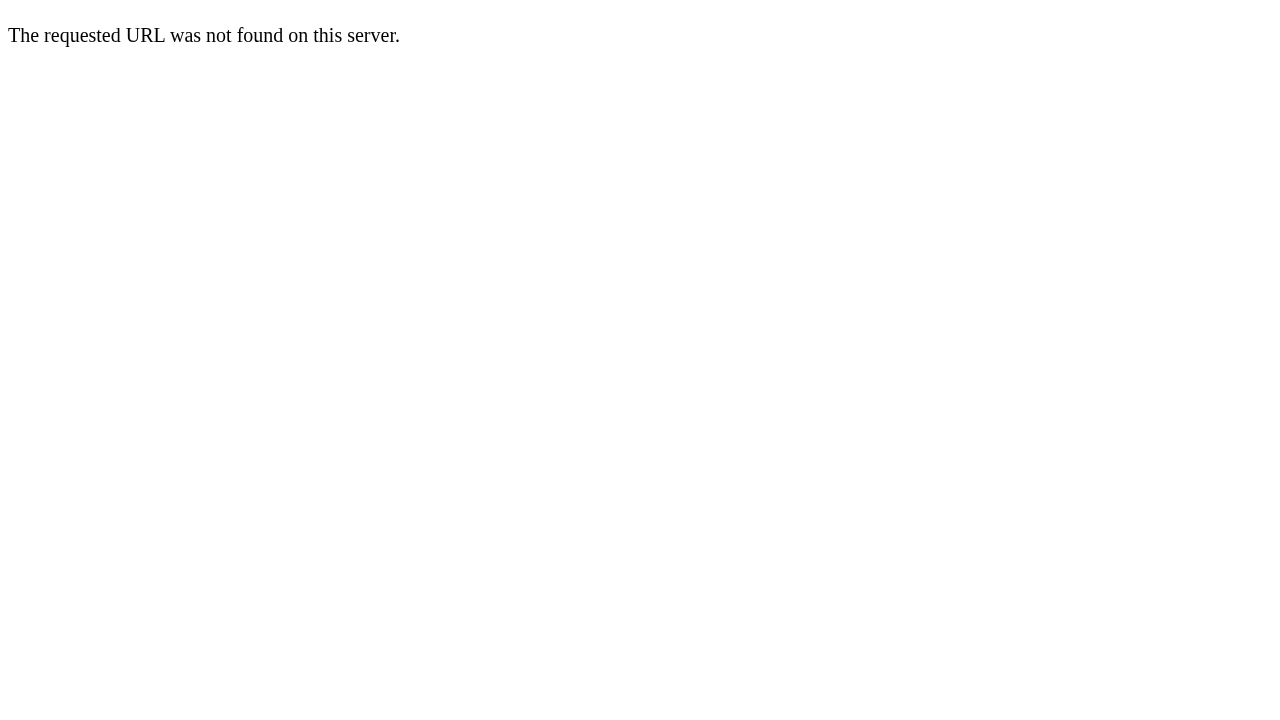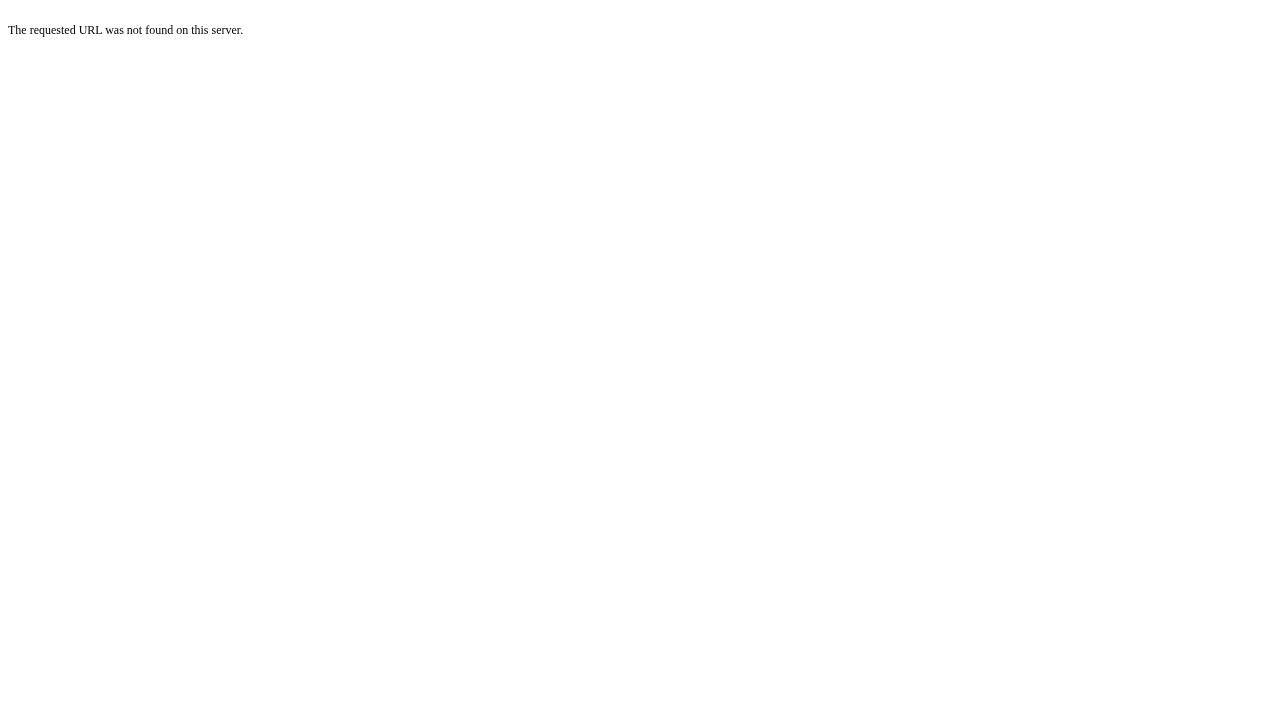--- a/index.html
+++ b/index.html
@@ -14,21 +14,21 @@
       font-size: 16px;
     }
     .error-page h1 {
       font-size: 32px;
       font-weight: bold;
       margin: 21px 0 21px 0;
       line-height: 1.15;
       font-family: "Liberation Serif", "DejaVu Serif", serif;
     }
     .error-page p {
-      font-size: 12px;
+      font-size: 20px;
       margin: 16px 0;
       line-height: 1.15;
       font-family: "Liberation Serif", "DejaVu Serif", serif;
     }
   </style>
 </head>
 <body>
 
 <div class="error-page">
   <p>The requested URL was not found on this server.</p>

